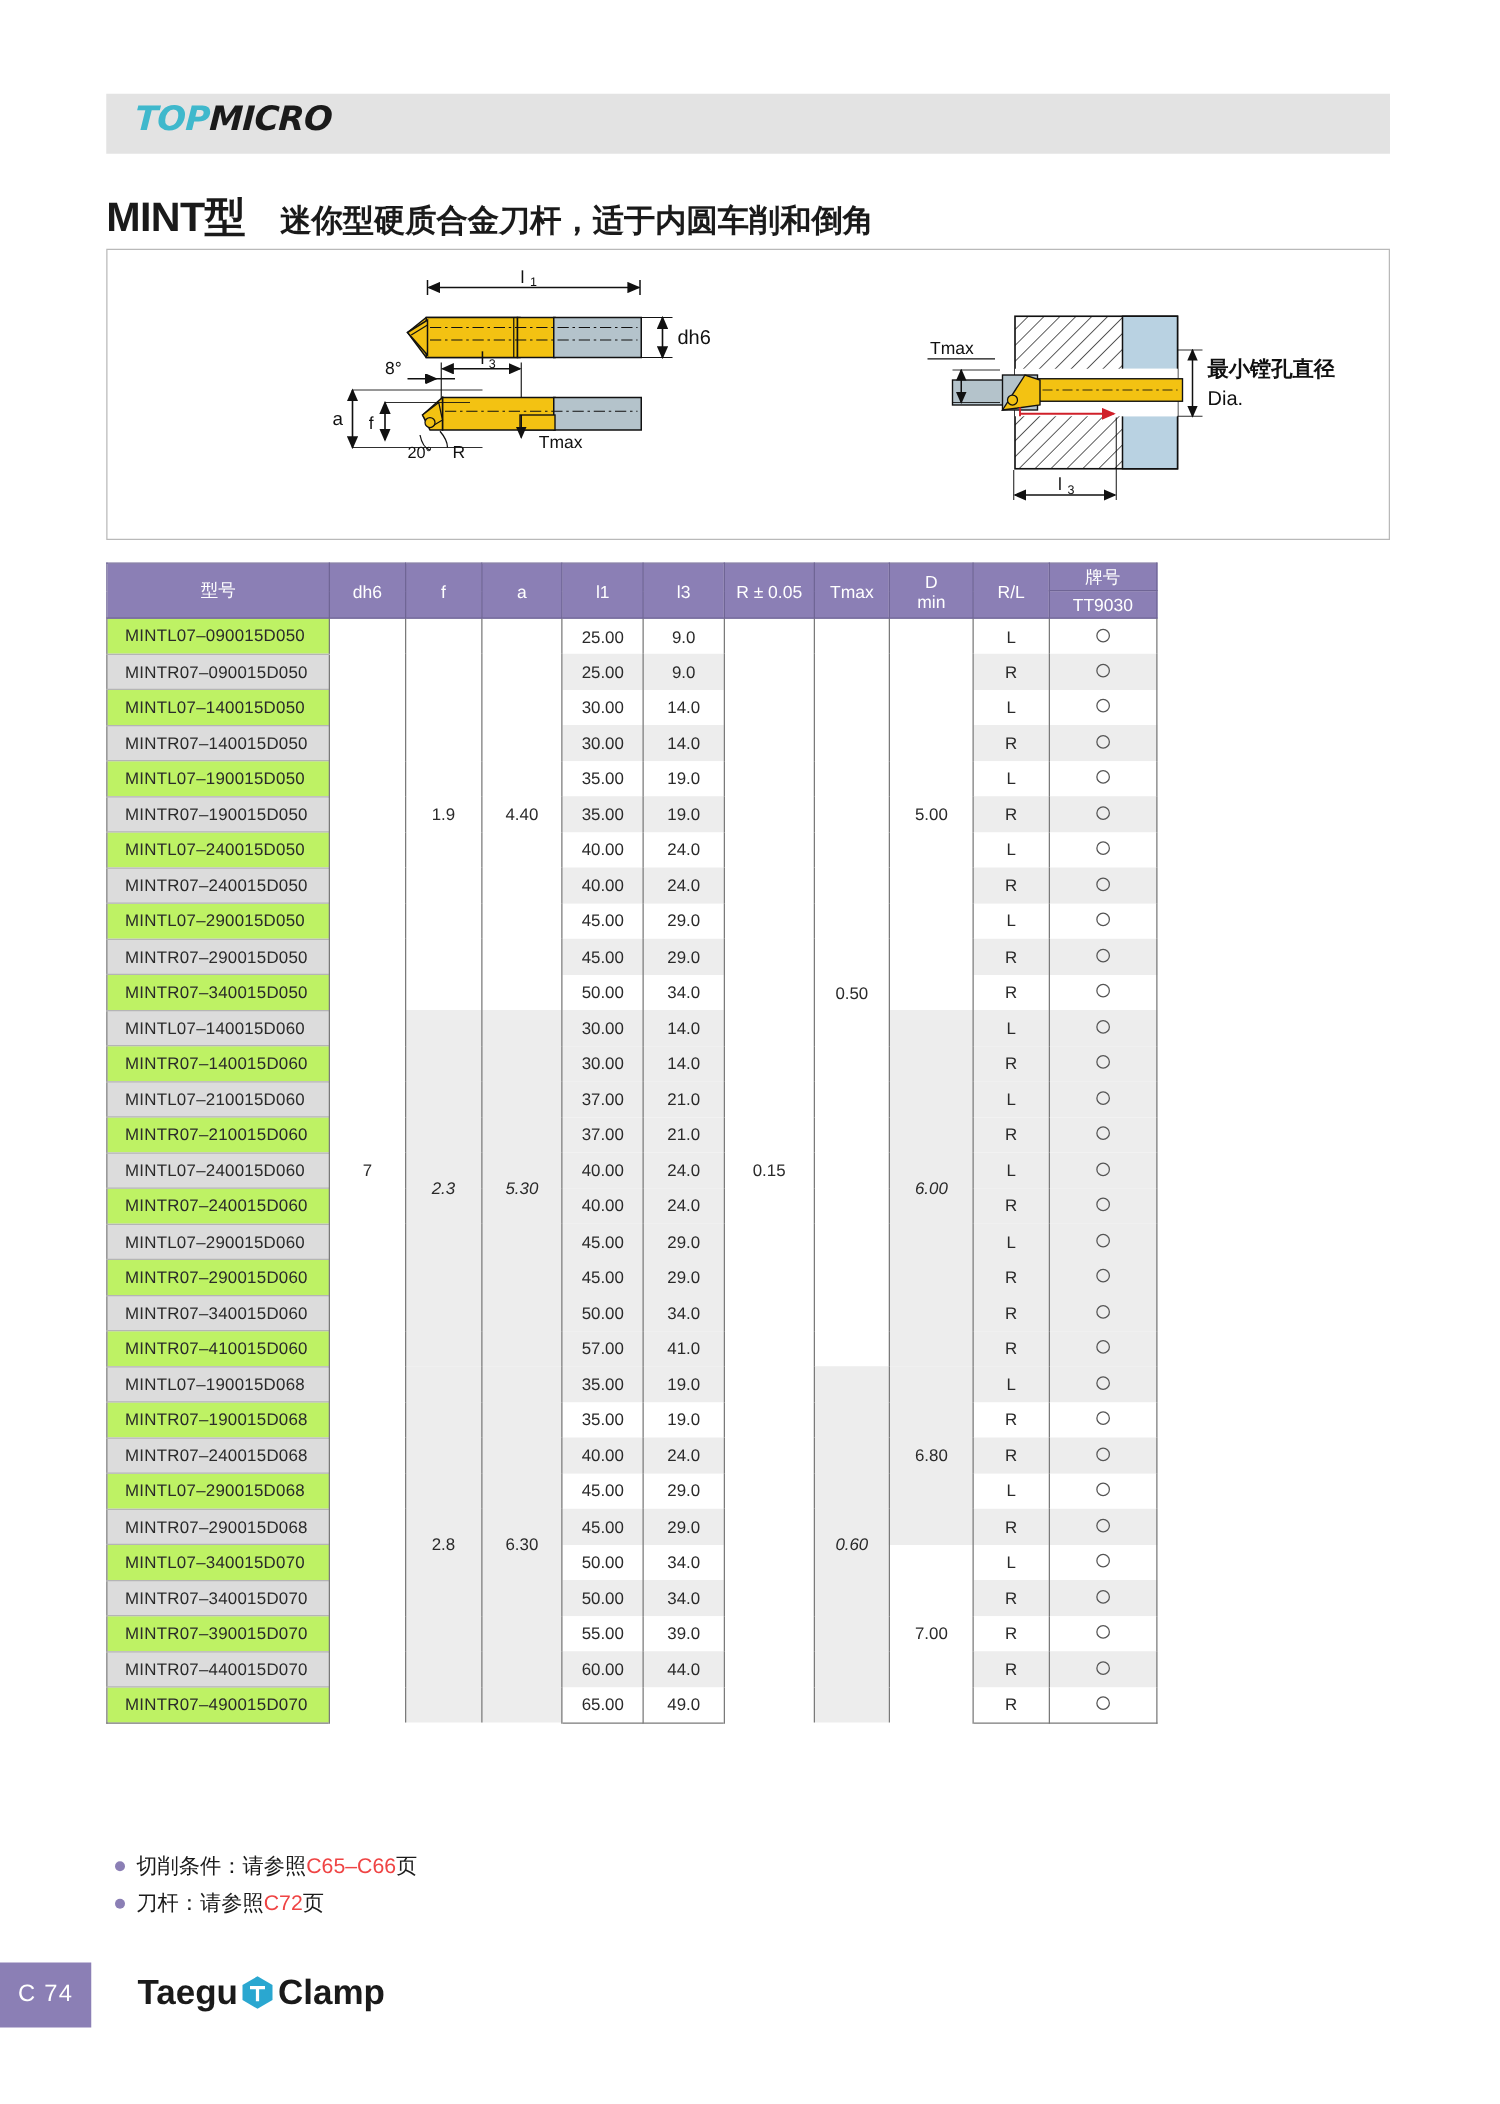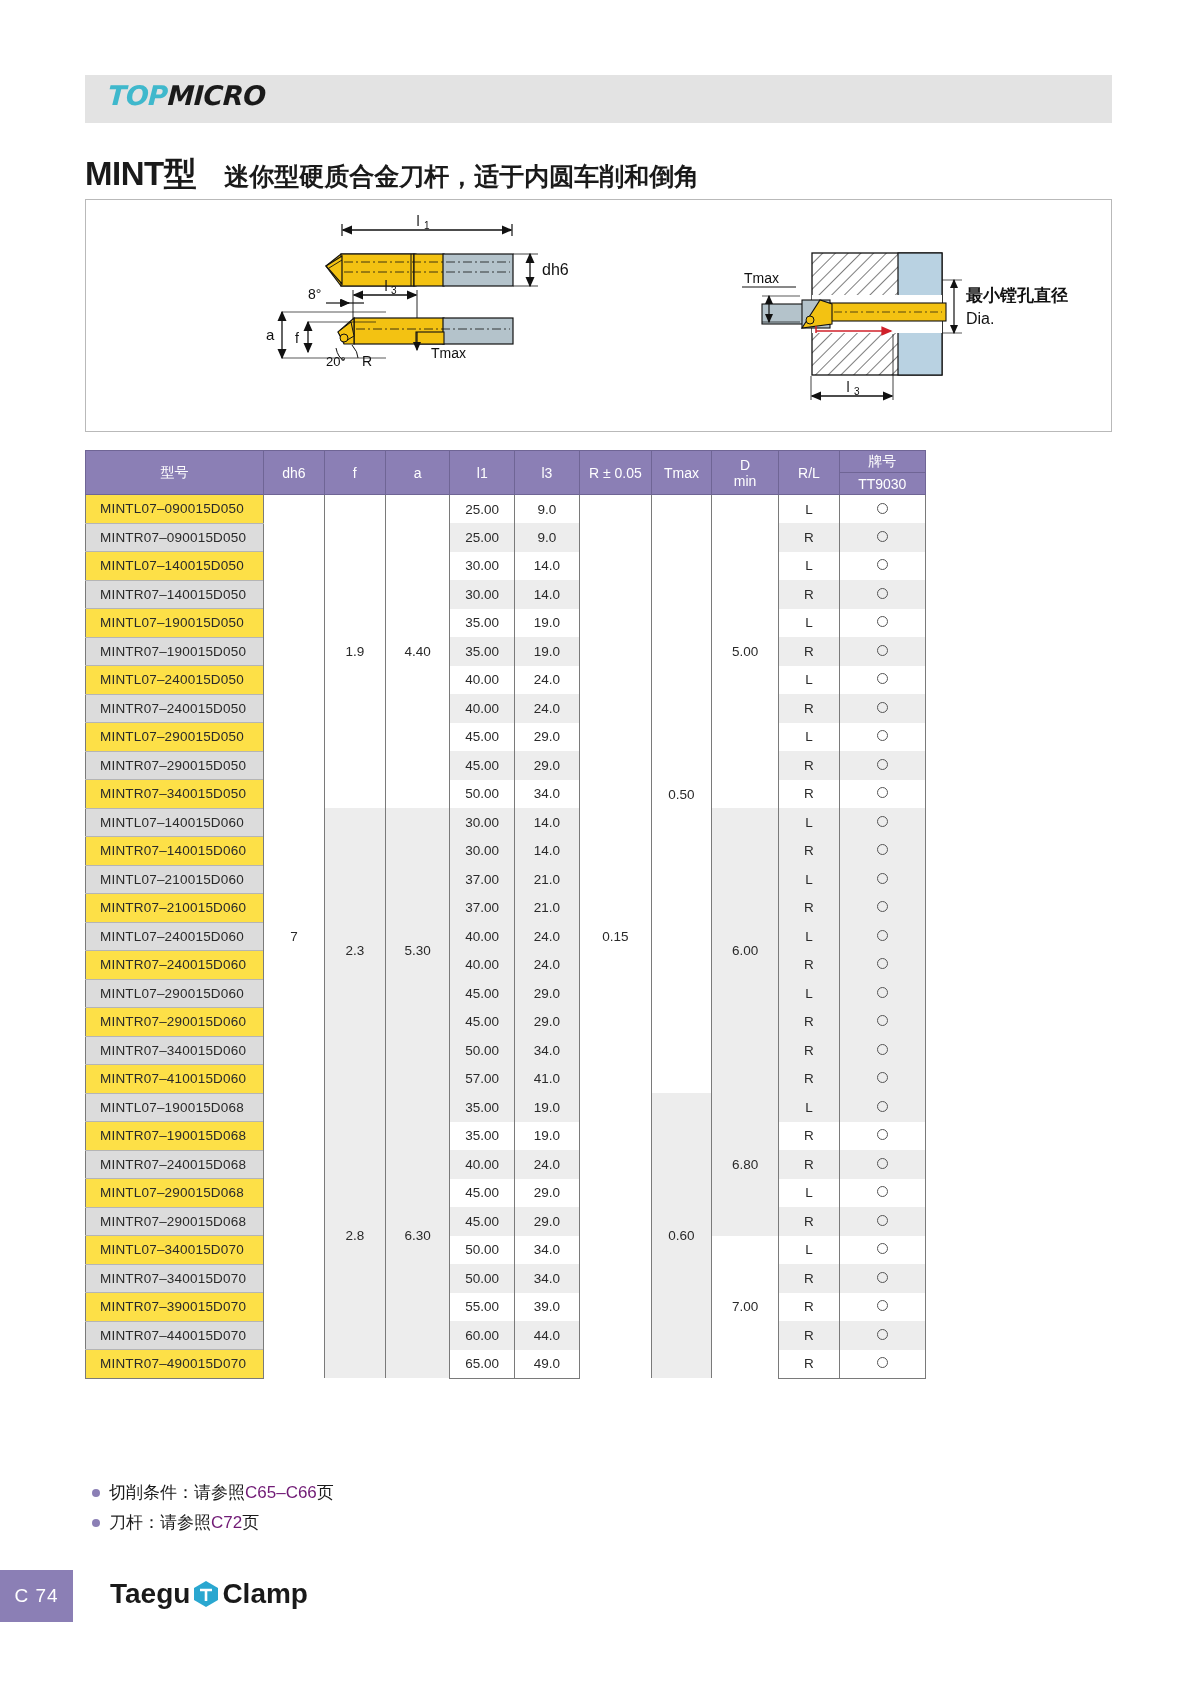--- a/index.html
+++ b/index.html
@@ -90,51 +90,51 @@
     height: 28.5px;
     padding: 0;
     font-size: 13.5px;
     color: #2a2a2a;
     background: #fff;
   }
   table.spec tr.alt td { background: #ededed; }
   table.spec td.model {
     text-align: left;
     padding-left: 14px;
-    background: #fde047;
+    background: #bef264;
     border-bottom: 1px solid #b5b5b5;
     letter-spacing: .2px;
   }
   table.spec tr.alt td.model { background: #dcdcdc; }
   table.spec td.last-row { border-bottom: 1px solid #7a7a7a; }
   table.spec td.stripe { background: #ededed; }
   .circ {
     display: inline-block;
     width: 11px; height: 11px;
     border: 1.4px solid #555;
     border-radius: 50%;
   }
-  .band-shade { background: #ededed !important; }
+  .band-shade { background: #ededed !important; font-style: italic; }
 
   
   .notes {
     position: absolute;
     left: 92px; top: 1481px;
     font-size: 17px;
     color: #1a1a1a;
     font-weight: normal;
   }
   .note-line { display: flex; align-items: center; margin-bottom: 7px; }
   .bullet {
     width: 8px; height: 8px;
     background: #8b7fb5;
     border-radius: 50%;
     margin-right: 9px;
   }
-  .ref { color: #701a75; }
+  .ref { color: #ef4444; }
 
   
   .page-tab {
     position: absolute;
     left: 0; top: 1570px;
     width: 73px; height: 52px;
     background: #8b7fb5;
     color: #fff;
     font-size: 19px;
     display: flex;

